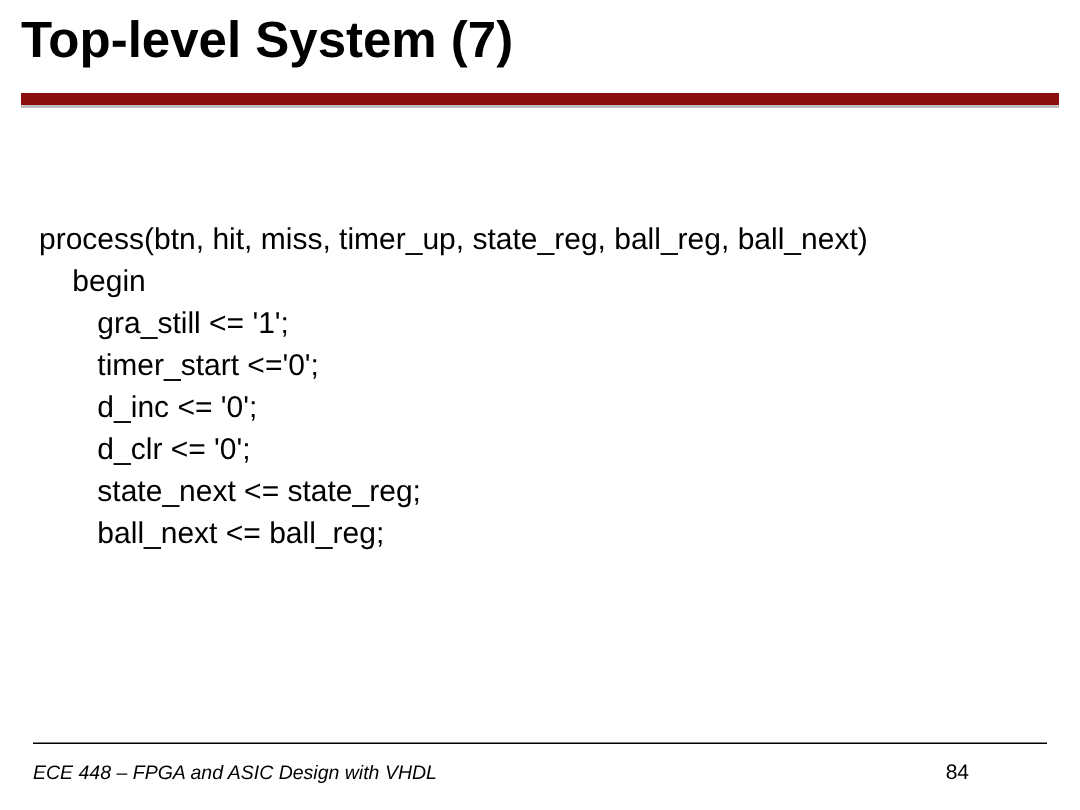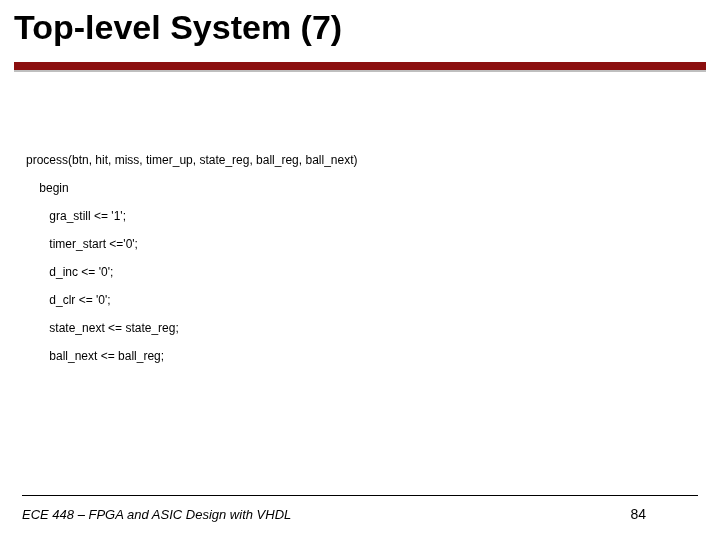--- a/index.html
+++ b/index.html
@@ -26,21 +26,21 @@
     content: "";
     position: absolute;
     left: 0; right: 0; bottom: -2px;
     height: 2px;
     background: rgba(0,0,0,0.25);
   }
   .code {
     position: absolute;
     top: 118px;
     left: 26px;
-    font-size: 12px;
+    font-size: 20px;
     line-height: 28px;
     color: #000;
     white-space: pre;
     font-family: Arial, Helvetica, sans-serif;
   }
   .footer-line {
     position: absolute;
     bottom: 44px;
     left: 22px;
     width: 676px;

